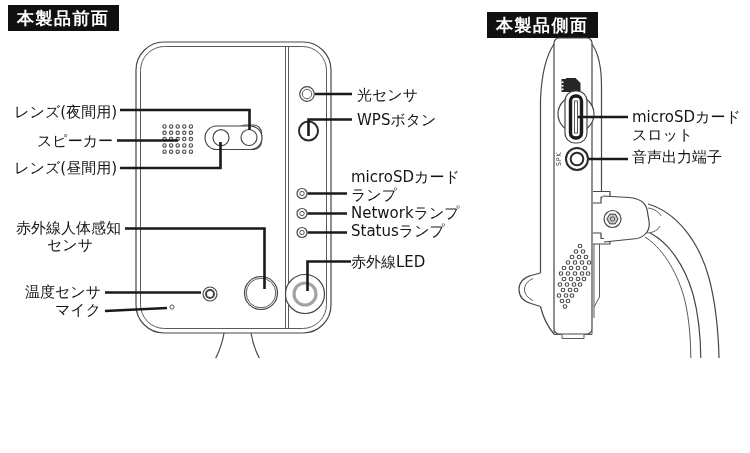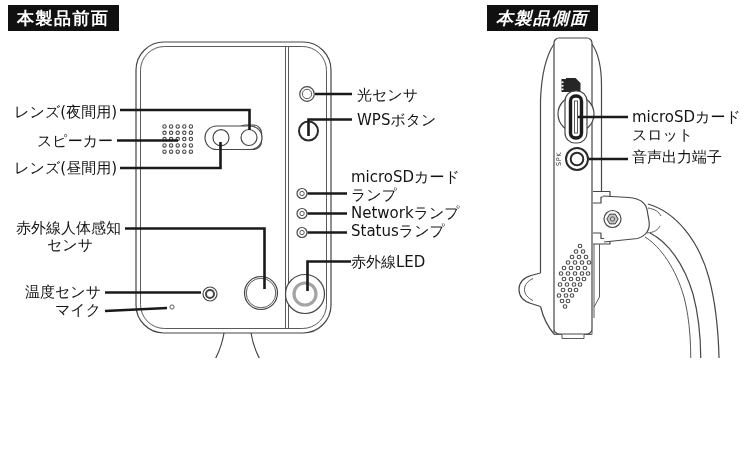--- a/index.html
+++ b/index.html
@@ -1,21 +1,21 @@
 <!DOCTYPE html>
 <html style="--title-bg: #101010; --title-fg: #ffffff; --leader: #1a1a1a; --outline: #474747; --ir-ring: #a3a3a3; --screw: #c6c6c6;"><head>
 <meta charset="utf-8">
 <style>
   html,body{margin:0;padding:0;background:#fff;}
   .page{position:relative;width:750px;height:358px;background:#ffffff;overflow:hidden;
         font-family:"DejaVu Sans",sans-serif;}
   .title-box{position:absolute;background:var(--title-bg,#101010);color:var(--title-fg,#fff);
         font-weight:bold;font-size:17px;line-height:26px;padding:0 9px;letter-spacing:1.5px;}
   .front-title{left:8px;top:5px;}
-  .side-title{left:487px;top:5px;font-style:italic;}
+  .side-title{left:487px;top:12px;}
   svg{position:absolute;left:0;top:0;}
   .outline{stroke:var(--outline,#474747);fill:none;stroke-width:1.2;stroke-linejoin:round;}
   .thin{stroke:#5a5a5a;fill:none;stroke-width:1;}
   .thick{stroke:#2b2b2b;fill:none;stroke-width:2;}
   .whitefill{fill:#fff;}
   .leader{stroke:var(--leader,#1a1a1a);fill:none;stroke-width:2.6;stroke-linejoin:miter;}
   .lbl{font-size:15px;fill:#141414;}
   .lbl-end{text-anchor:end;}
   .tiny{font-size:6.5px;fill:#333;letter-spacing:.5px;}
   .dots circle{stroke:#4a4a4a;fill:none;stroke-width:1.1;}

